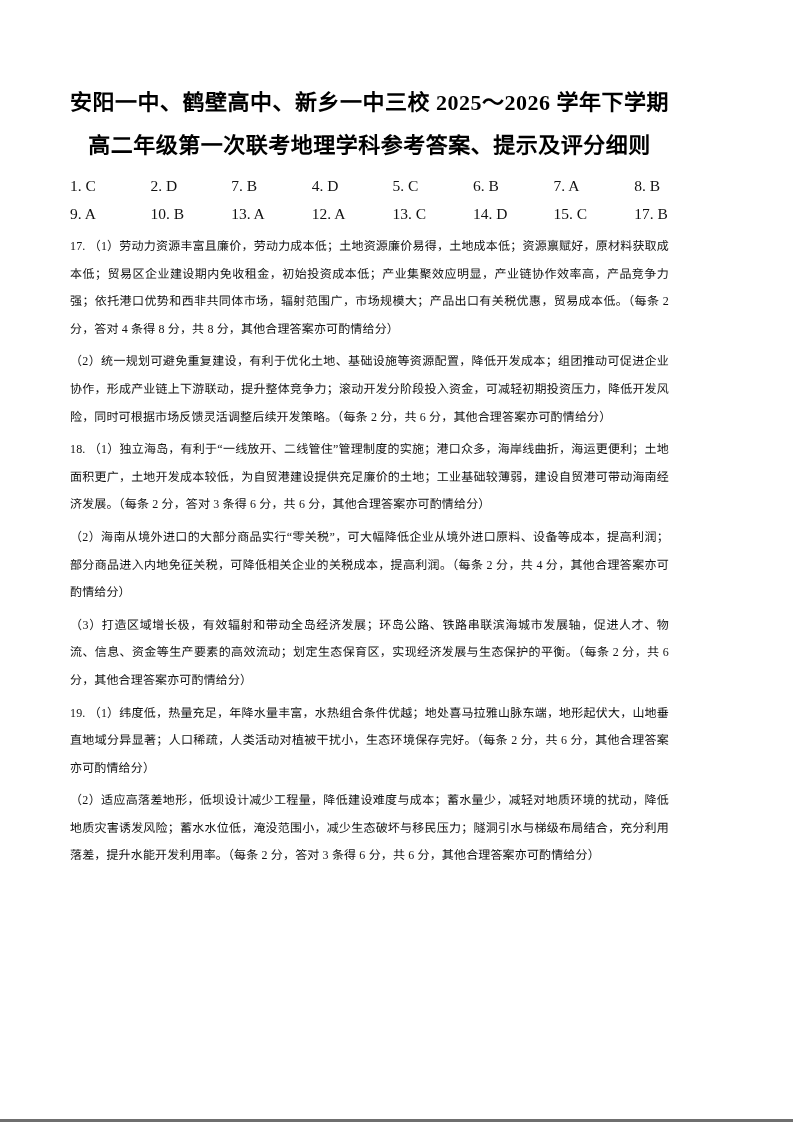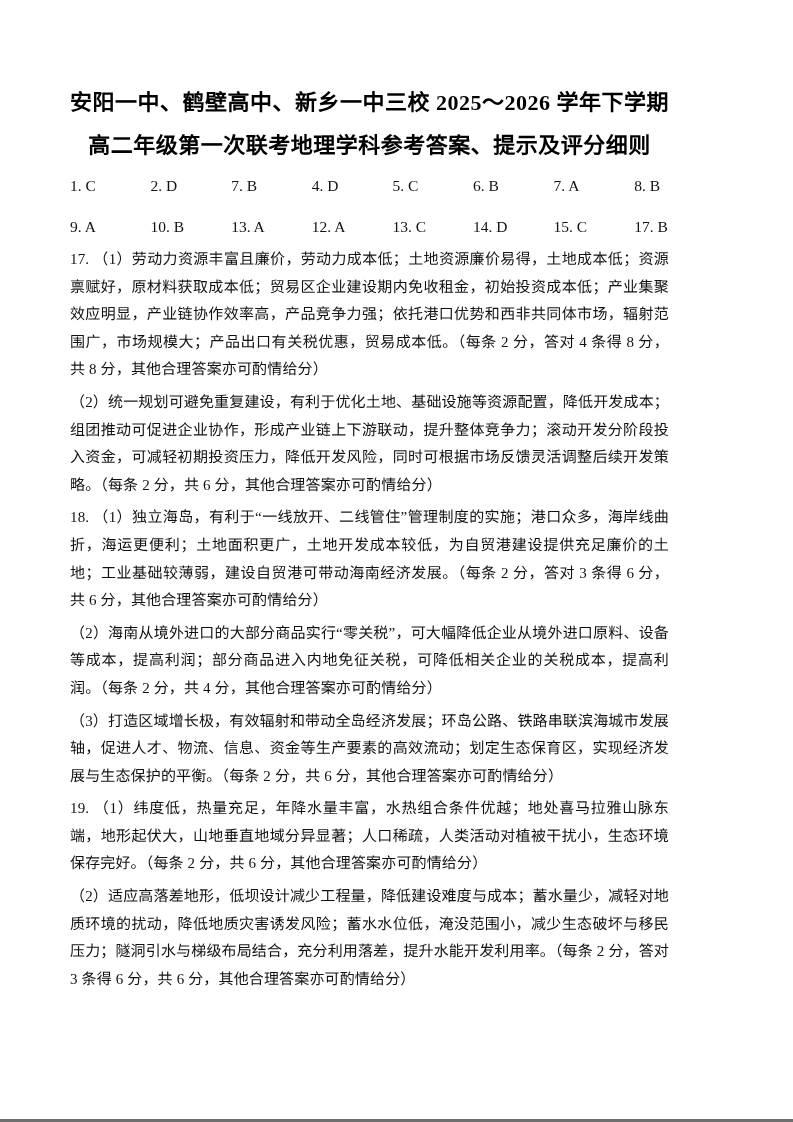--- a/index.html
+++ b/index.html
@@ -28,34 +28,34 @@
   .title-line {
     font-size: 22px;
     line-height: 26px;
     margin: 0 0 17px 0;
     letter-spacing: 0.5px;
     white-space: nowrap;
   }
   .choices-grid {
     display: grid;
     grid-template-columns: repeat(8, 80.6px);
-    row-gap: 22px;
+    row-gap: 9px;
     margin: 16px 0 10px 0;
     width: 645px;
   }
   .choice-cell {
     font-size: 15.5px;
     line-height: 19px;
     white-space: nowrap;
   }
   .answers-block {
     margin-top: 8px;
   }
   .ans-para {
-    font-size: 15px;
+    font-size: 12px;
     line-height: 27.6px;
     letter-spacing: 0.15px;
     text-align: justify;
     margin: 0 0 5px 0;
   }
   .page-bottom-border {
     position: absolute;
     left: 0;
     bottom: 0;
     width: 793px;

